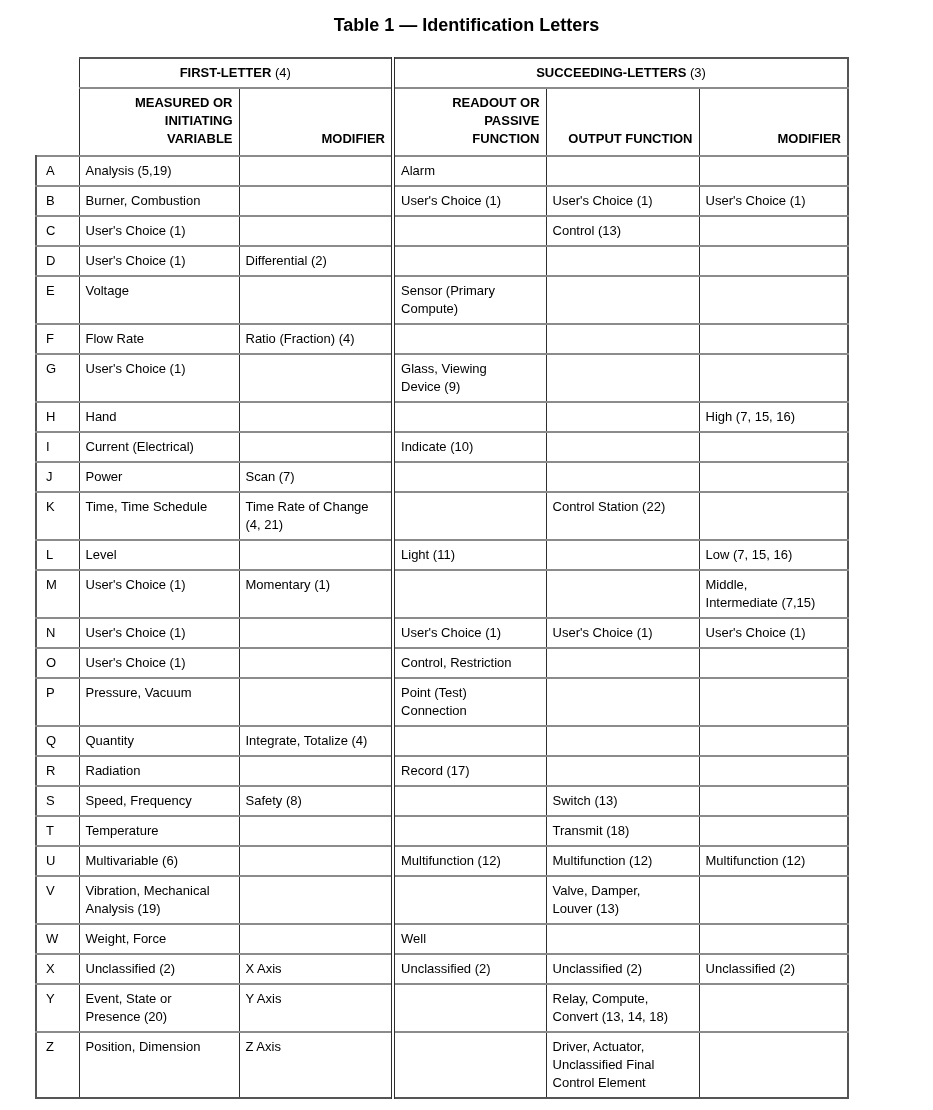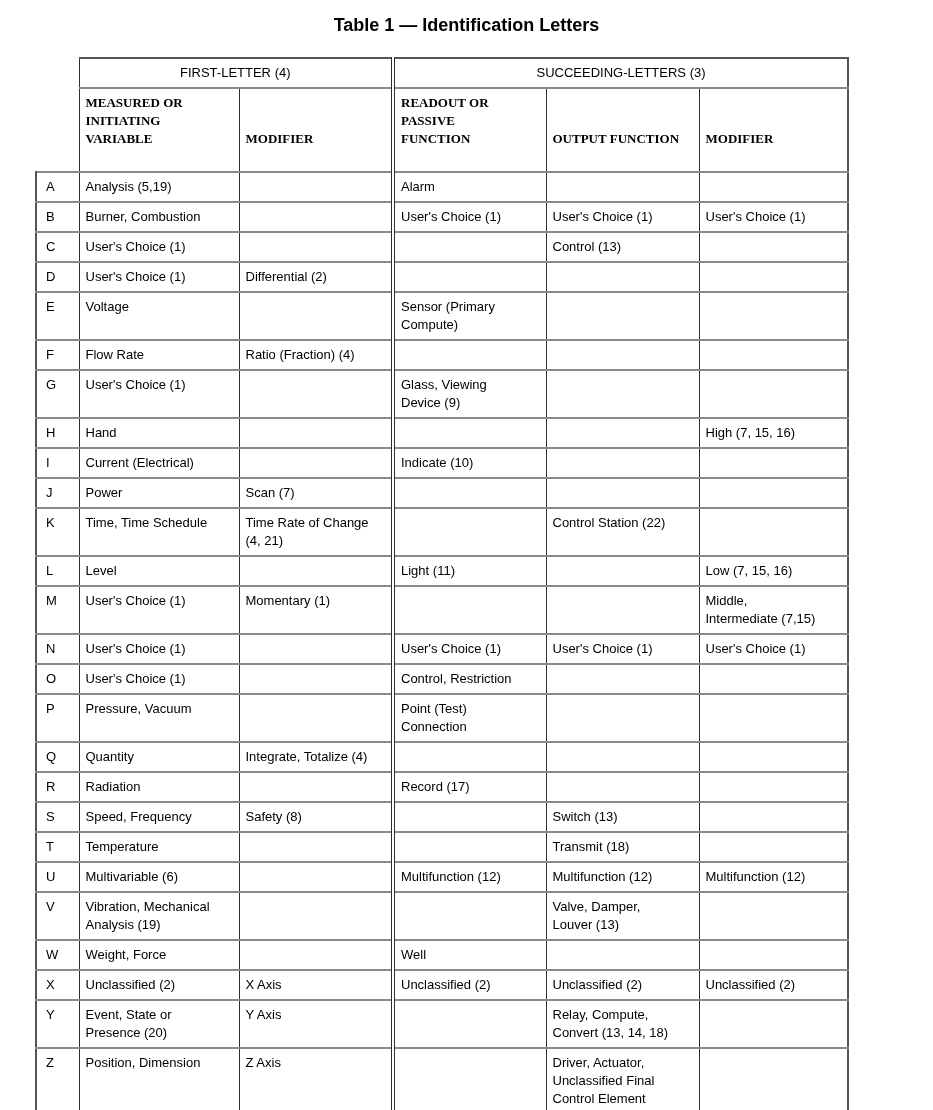--- a/index.html
+++ b/index.html
@@ -50,29 +50,28 @@
   .id-table .corner {
     border: none;
   }
   
   .id-table .group {
     text-align: center;
     vertical-align: middle;
     border-top: 2px solid #555555;
     padding: 5px 4px;
   }
-  .id-table .group .b { font-weight: normal; }
+  .id-table .group .b { font-weight: bold; }
   .id-table .group .n { font-weight: normal; }
   
   .id-table .colhead {
-    text-align: left;
+    text-align: right;
     vertical-align: bottom;
     font-weight: bold;
-    padding-bottom: 23px;
-    font-family: Liberation Serif, serif;
+    padding-bottom: 7px;
   }
   
   .id-table .letter {
     padding-left: 9px;
     border-left: 2px solid #555555;
   }
   
   .id-table .dbl {
     border-left: 4px double #2e2e2e;
   }

